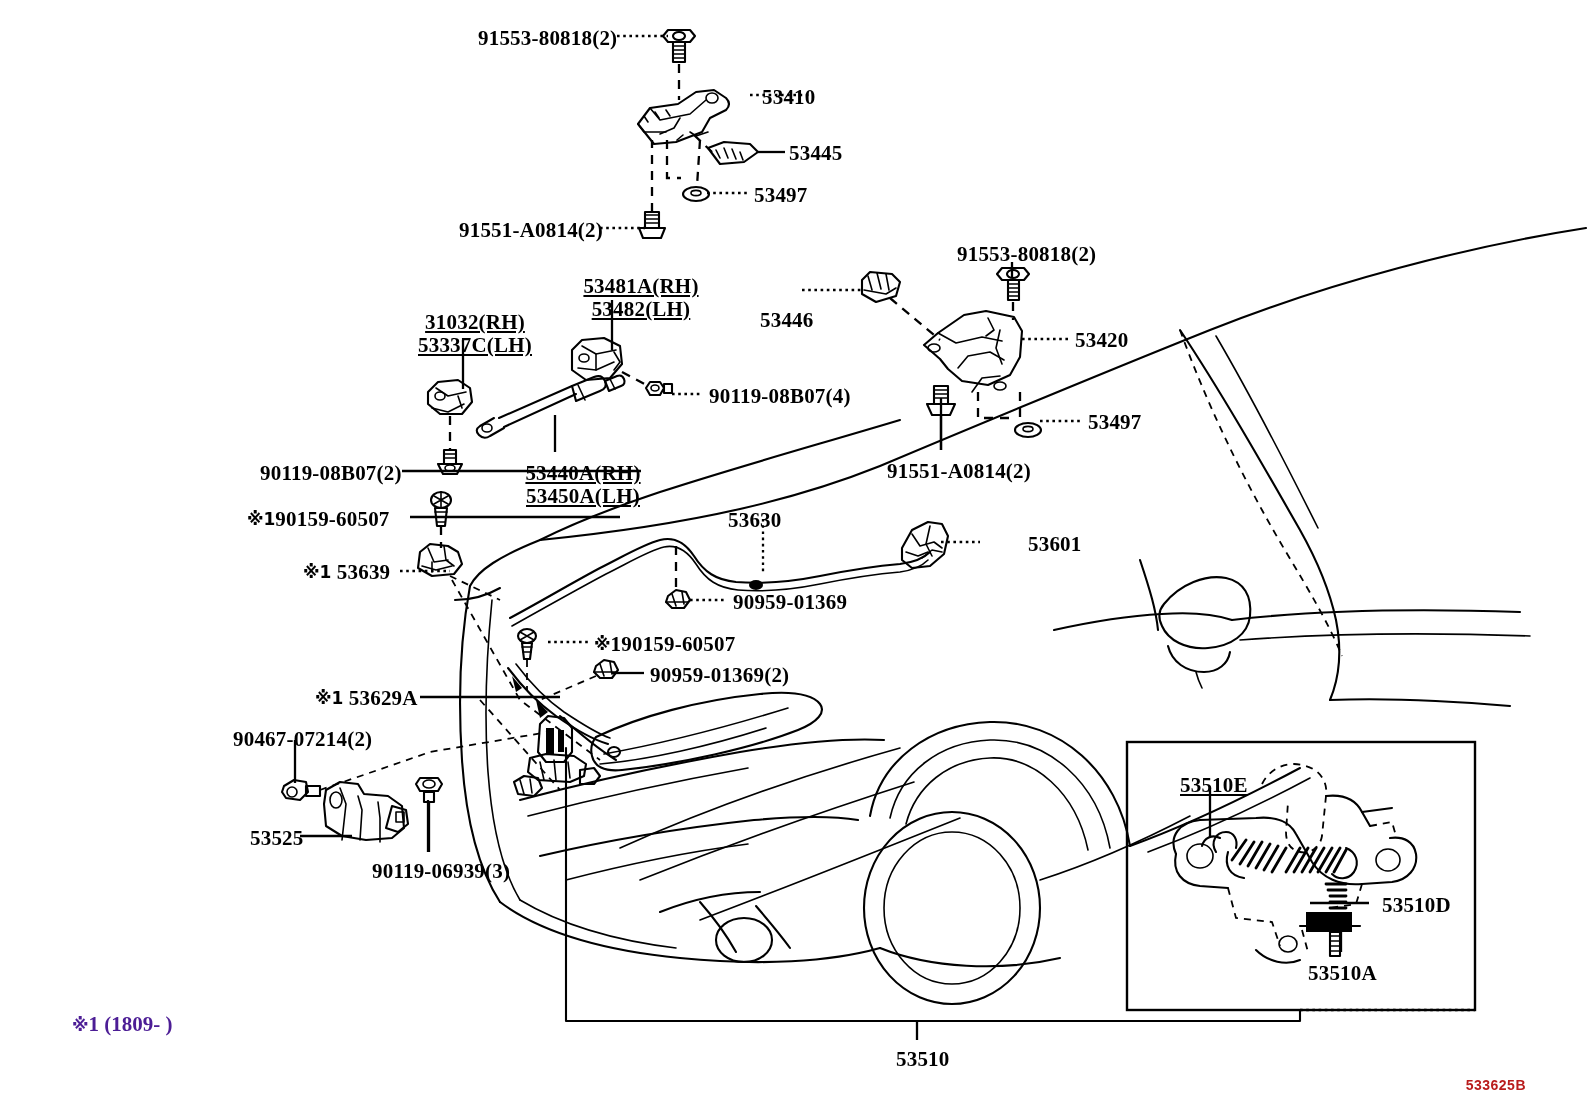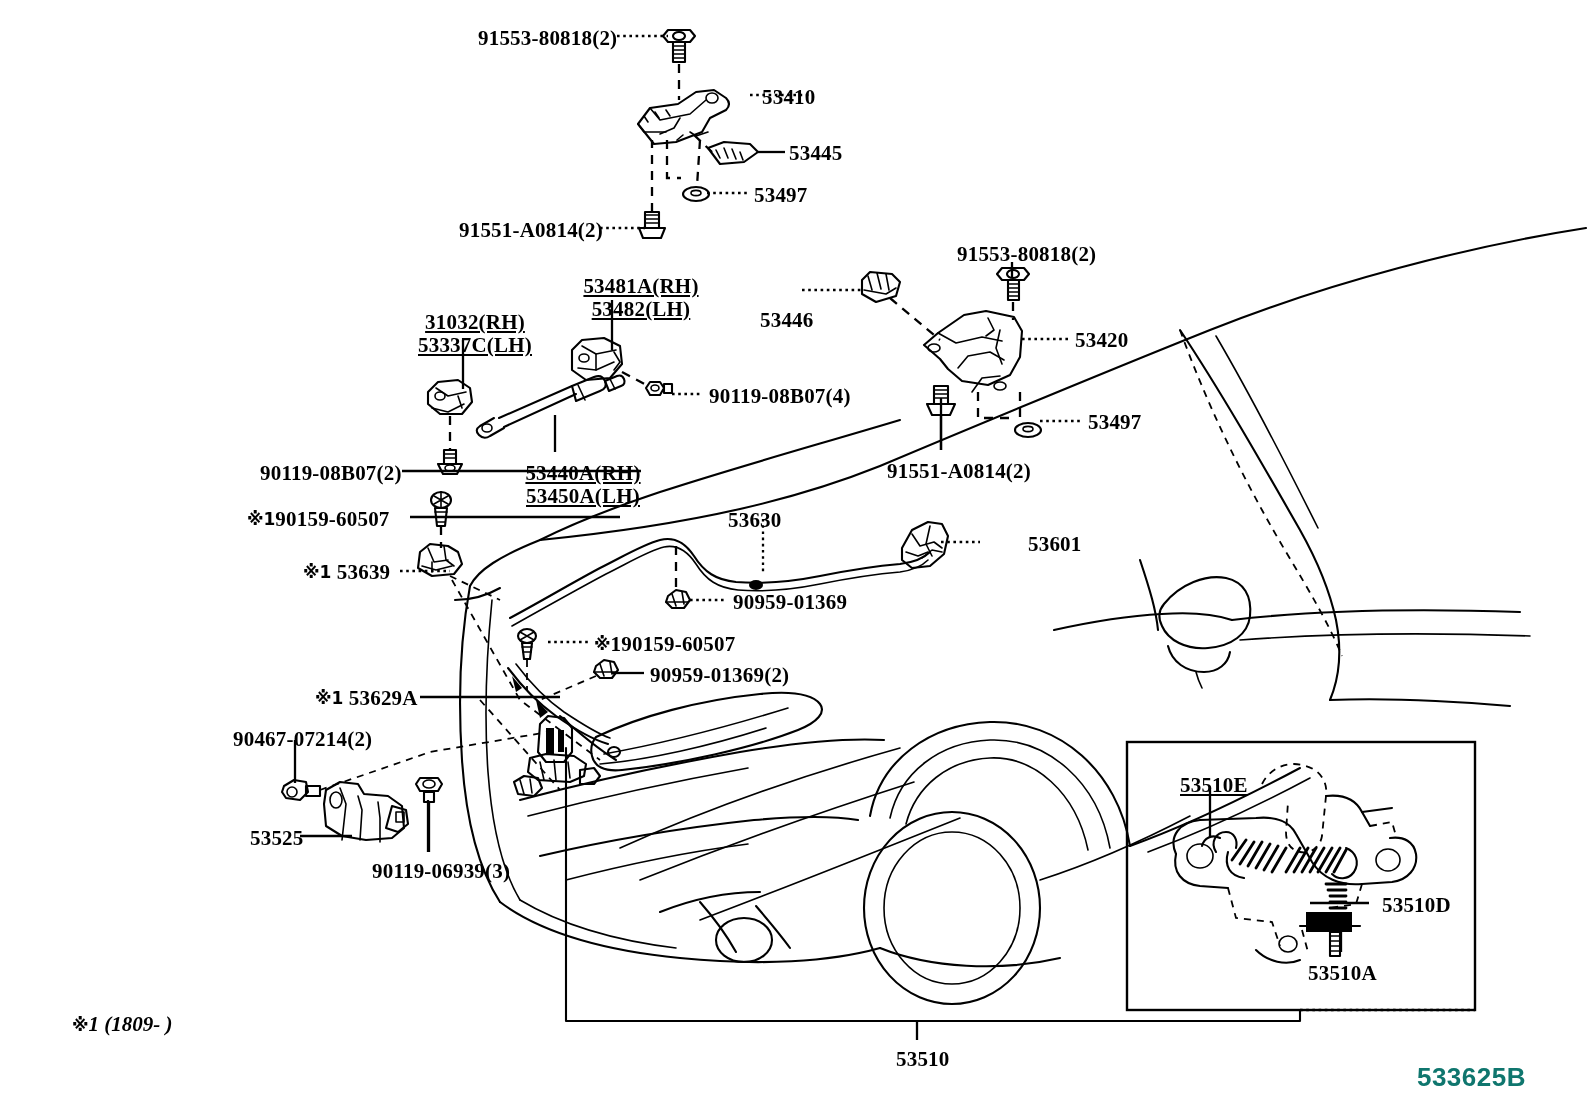--- a/index.html
+++ b/index.html
@@ -28,29 +28,28 @@
     font-family:"DejaVu Sans", sans-serif;
     font-weight:700;
     font-size:17px;
     position:relative;
     top:-1px;
     letter-spacing:0;
   }
   #diagid{
     position:absolute;right:10px;bottom:6px;
     font-family:"Liberation Sans", sans-serif;
-    font-weight:bold;font-size:26px;color:#0f766e;
+    font-weight:bold;font-size:14px;color:#b91c1c;
     letter-spacing:0.5px;
   }
   #footnote{
     position:absolute;left:72px;top:1012px;
     font-family:"Liberation Serif", serif;
-    font-weight:bold;font-size:21px;color:#000000;
+    font-weight:bold;font-size:21px;color:#4c1d95;
     white-space:nowrap;
-    font-style:italic;
   }
   #footnote .mk{font-family:"DejaVu Sans", sans-serif;font-size:17px;}
 </style>
 </head>
 <body>
 
 <div id="stage">
 
   <svg id="art" viewBox="0 0 1592 1099" xmlns="http://www.w3.org/2000/svg">
     <defs>

